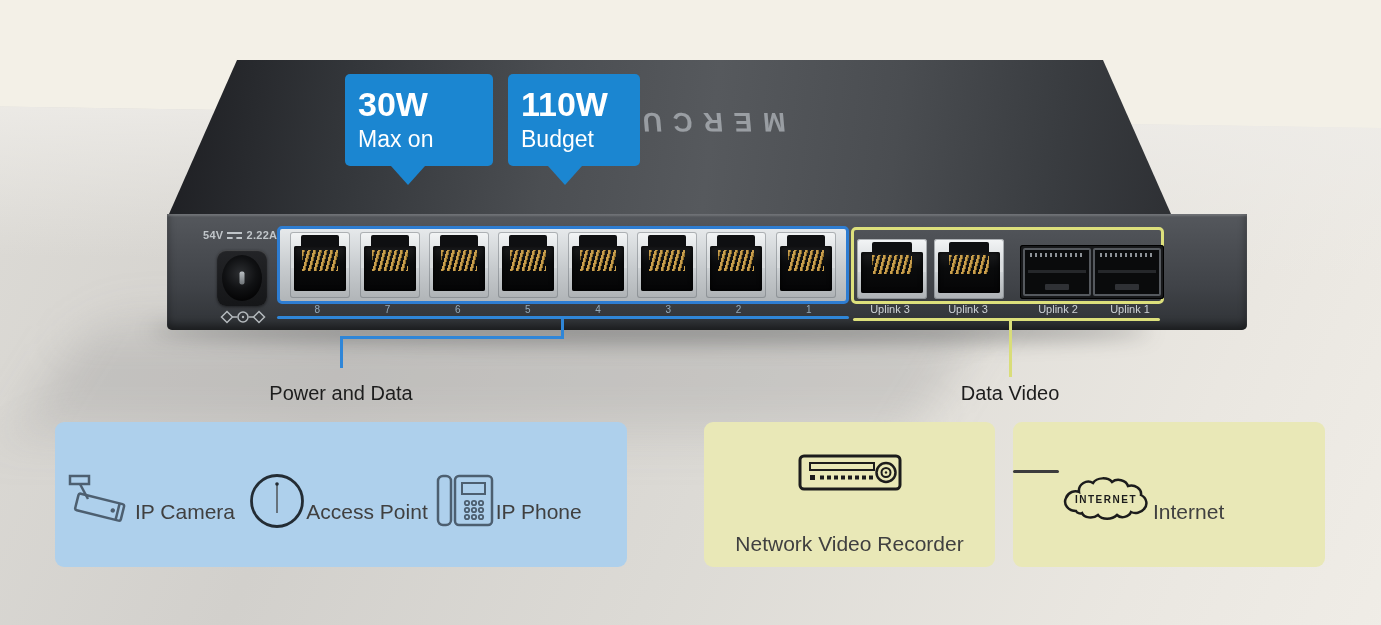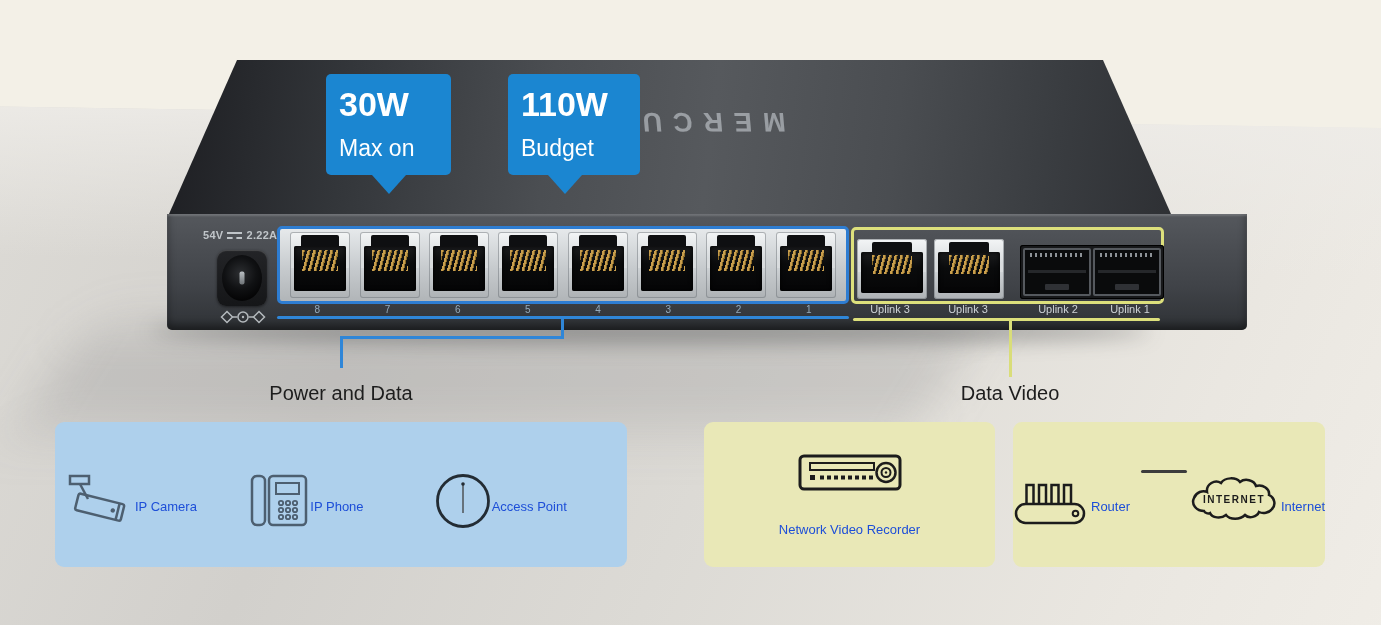--- a/index.html
+++ b/index.html
@@ -91,46 +91,46 @@
     width:24px; height:6px; background:#2f3135; border-radius:1px; }
   .uplink-label { position:absolute; top:89px; transform:translateX(-50%);
     font-size:11px; color:#ced3d7; white-space:nowrap; }
   .uplink-underline { position:absolute; left:686px; top:104px; width:307px; height:3px;
     background:#dde07c; border-radius:2px; }
 
   
   .callout { position:absolute; top:74px; background:#1b86d1; color:#fff;
     border-radius:5px; padding:10px 13px 12px; z-index:5; }
   .callout .val { font-size:34px; font-weight:bold; line-height:40px; }
-  .callout .desc { font-size:23px; line-height:29px; margin-top:10px; }
+  .callout .desc { font-size:23px; line-height:29px; margin-top:1px; }
   .callout .arrow { position:absolute; top:100%; transform:translateX(-50%);
     width:0; height:0; border:17px solid transparent; border-bottom:0;
     border-top:19px solid #1b86d1; }
-  .callout-30w { left:326px; width:125px; }
+  .callout-30w { left:345px; width:148px; }
   .callout-30w .arrow { left:63px; }
   .callout-110w { left:508px; width:132px; }
   .callout-110w .arrow { left:57px; }
 
   
   .line { position:absolute; background:#2f86d8; z-index:4; }
   .line-yellow { background:#d9dd79; }
   .group-label { position:absolute; top:382px; transform:translateX(-50%);
     font-size:20px; color:#1d1d1d; white-space:nowrap; z-index:4; }
 
   
   .card { position:absolute; top:422px; height:145px; border-radius:9px; z-index:3; }
   .card-blue { left:55px; width:572px; background:#aed0ec; display:flex;
     justify-content:space-evenly; padding:13px 8px 0; }
   .card-yellow { background:#e9e8b7; }
   .card-nvr { left:704px; width:291px; display:flex; flex-direction:column;
     align-items:center; padding-top:13px; }
   .card-wan { left:1013px; width:312px; display:flex; padding-top:13px; }
   .dev-item { display:flex; flex-direction:row; align-items:center; flex:1; }
   .dev-icon { height:76px; display:flex; align-items:center; justify-content:center; }
-  .dev-label { font-size:13px; color:#1d4ed8; margin-top:11px; white-space:nowrap; }
+  .dev-label { font-size:21px; color:#404040; margin-top:21px; white-space:nowrap; }
   .icon-slate { color:#4d5f70; }
   .icon-dark { color:#1c1c1c; }
   .icon-ap { color:#232c34; }
   .wan-dash { width:46px; height:3px; background:#3c3c3c; margin-top:35px; border-radius:2px; }
   svg { display:block; }
 </style>
 </head>
 <body>
 
 <div id="stage">
@@ -299,49 +299,49 @@
           <g transform="rotate(14 38 37)">
             <rect x="13" y="28" width="47" height="17" rx="2"></rect>
             <line x1="55" y1="28" x2="55" y2="45"></line>
             <circle cx="50" cy="36.5" r="2.2" fill="currentColor" stroke="none"></circle>
           </g>
         </svg>
       </div>
       <div class="dev-label">IP Camera</div>
     </div>
     <div class="dev-item">
+      <div class="dev-icon icon-ap">
+        <svg width="58" height="58" viewBox="0 0 58 58" fill="none">
+          <circle cx="29" cy="29" r="25.5" stroke="currentColor" stroke-width="2.8"></circle>
+          <line x1="29" y1="12" x2="29" y2="41" stroke="#66727c" stroke-width="2"></line>
+          <circle cx="29" cy="12" r="1.8" fill="currentColor"></circle>
+        </svg>
+      </div>
+      <div class="dev-label">Access Point</div>
+    </div>
+    <div class="dev-item">
       <div class="dev-icon icon-slate">
         <svg width="62" height="58" viewBox="0 0 62 58" fill="none" stroke="currentColor" stroke-width="2.5">
           <rect x="4" y="4" width="13" height="49" rx="5"></rect>
           <rect x="21" y="4" width="37" height="49" rx="4"></rect>
           <rect x="28" y="11" width="23" height="11" stroke-width="2"></rect>
           <g stroke-width="1.8">
             <circle cx="33" cy="31" r="2.2"></circle>
               <circle cx="40" cy="31" r="2.2"></circle>
               <circle cx="47" cy="31" r="2.2"></circle>
             <circle cx="33" cy="38" r="2.2"></circle>
               <circle cx="40" cy="38" r="2.2"></circle>
               <circle cx="47" cy="38" r="2.2"></circle>
             <circle cx="33" cy="45" r="2.2"></circle>
               <circle cx="40" cy="45" r="2.2"></circle>
               <circle cx="47" cy="45" r="2.2"></circle>
           </g>
         </svg>
       </div>
       <div class="dev-label">IP Phone</div>
-    </div>
-    <div class="dev-item">
-      <div class="dev-icon icon-ap">
-        <svg width="58" height="58" viewBox="0 0 58 58" fill="none">
-          <circle cx="29" cy="29" r="25.5" stroke="currentColor" stroke-width="2.8"></circle>
-          <line x1="29" y1="12" x2="29" y2="41" stroke="#66727c" stroke-width="2"></line>
-          <circle cx="29" cy="12" r="1.8" fill="currentColor"></circle>
-        </svg>
-      </div>
-      <div class="dev-label">Access Point</div>
     </div>
   </div>
 
   <div class="card card-yellow card-nvr">
     <div class="dev-icon icon-dark">
       <svg width="104" height="38" viewBox="0 0 104 38" fill="none" stroke="currentColor">
         <rect x="2" y="2" width="100" height="33" rx="4" stroke-width="3"></rect>
         <rect x="12" y="9" width="64" height="7" stroke-width="2"></rect>
         <rect x="12" y="21" width="5" height="5" fill="currentColor" stroke="none"></rect>
         <g fill="currentColor" stroke="none">
@@ -356,33 +356,20 @@
         </g>
         <circle cx="88" cy="18.5" r="9.5" stroke-width="2.5"></circle>
         <circle cx="88" cy="18.5" r="4.5" stroke-width="2"></circle>
         <circle cx="88" cy="18.5" r="1.2" fill="currentColor" stroke="none"></circle>
       </svg>
     </div>
     <div class="dev-label">Network Video Recorder</div>
   </div>
 
   <div class="card card-yellow card-wan">
-    <div class="dev-item">
-      <div class="dev-icon icon-dark">
-        <svg width="78" height="52" viewBox="0 0 78 52" fill="none" stroke="currentColor" stroke-width="2.5">
-          <rect x="3" y="29" width="68" height="19" rx="9.5"></rect>
-          <path d="M13.5,29 L13.5,10 L20.5,10 L20.5,29"></path>
-          <path d="M26,29 L26,10 L33,10 L33,29"></path>
-          <path d="M38.5,29 L38.5,10 L45.5,10 L45.5,29"></path>
-          <path d="M51,29 L51,10 L58,10 L58,29"></path>
-          <circle cx="62.5" cy="38.5" r="2.8" stroke-width="2"></circle>
-        </svg>
-      </div>
-      <div class="dev-label">Router</div>
-    </div>
     <div class="wan-dash"></div>
     <div class="dev-item">
       <div class="dev-icon icon-dark">
         <svg width="94" height="52" viewBox="0 0 94 52" fill="none" stroke="currentColor" stroke-width="2.5">
           <path d="M17,36 C9,36 4,29 7,23 C9,17 16,15 20,17 C19,9 28,4 34,8 C38,2 49,2 53,7 C58,3 67,5 69,11 C76,9 83,14 82,20 C88,23 89,30 85,34 C82,38 76,39 72,37 C70,42 62,44 58,40 C53,45 43,45 39,40 C34,44 25,43 23,38 C21,39 18,38 17,36 Z"></path>
           <text x="47" y="28" text-anchor="middle" font-size="10" font-weight="bold" letter-spacing="1.5" fill="currentColor" stroke="none" font-family="Liberation Sans, sans-serif">INTERNET</text>
         </svg>
       </div>
       <div class="dev-label">Internet</div>
     </div>

